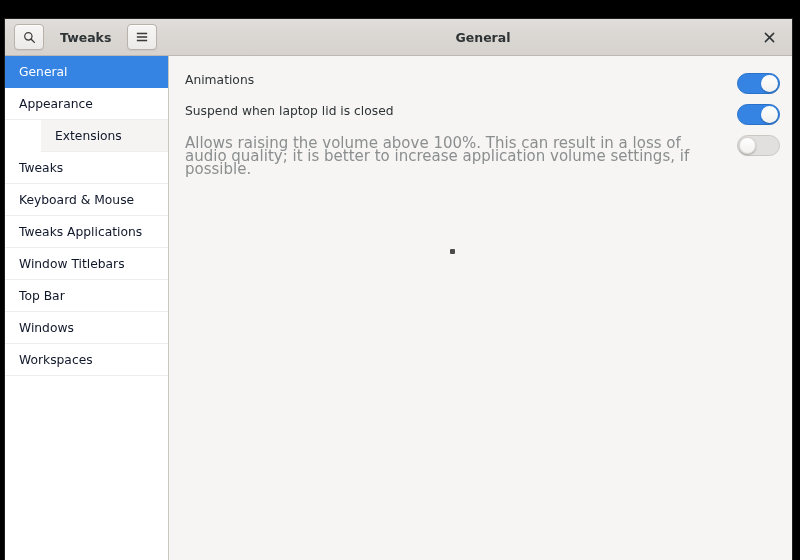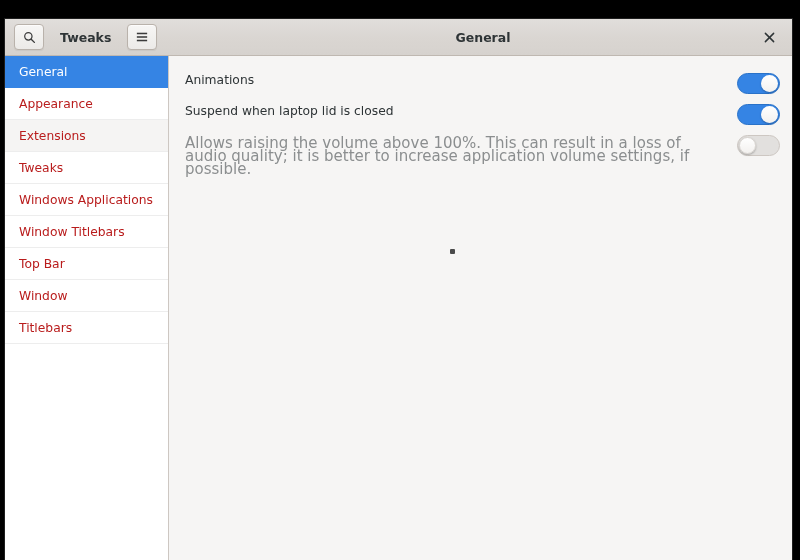--- a/index.html
+++ b/index.html
@@ -132,35 +132,36 @@
     box-sizing: border-box;
     overflow: hidden;
   }
 
   .side-item {
     height: 32px;
     display: flex;
     align-items: center;
     padding-left: 14px;
     font-size: 12.3px;
-    color: #b91c1c;
+    color: #0f172a;
     border-bottom: 1px solid #ededed;
     box-sizing: border-box;
     cursor: pointer;
     white-space: nowrap;
   }
 
   .side-item.selected {
     background: #3584e4;
     color: #ffffff;
     border-bottom-color: #3584e4;
   }
 
   .side-item.alt {
     background: #f5f4f3;
+    margin-left: 36px;
   }
 
   
   .content {
     flex: 1;
     background: #f6f5f4;
     position: relative;
     overflow: hidden;
   }
 
@@ -303,33 +304,36 @@
         <div class="side-item">
           <span>Appearance</span>
         </div>
         <div class="side-item alt">
           <span>Extensions</span>
         </div>
         <div class="side-item">
           <span>Tweaks</span>
         </div>
         <div class="side-item">
-          <span>Windows Applications</span>
+          <span>Keyboard &amp; Mouse</span>
+        </div>
+        <div class="side-item">
+          <span>Tweaks Applications</span>
         </div>
         <div class="side-item">
           <span>Window Titlebars</span>
         </div>
         <div class="side-item">
           <span>Top Bar</span>
         </div>
         <div class="side-item">
-          <span>Window</span>
-        </div>
-        <div class="side-item">
-          <span>Titlebars</span>
+          <span>Windows</span>
+        </div>
+        <div class="side-item">
+          <span>Workspaces</span>
         </div>
       </div>
 
       <div class="content">
         <div class="settings-list">
 
           <div class="row">
             <div class="row-text">
               <div class="row-title">Animations</div>
             </div>

